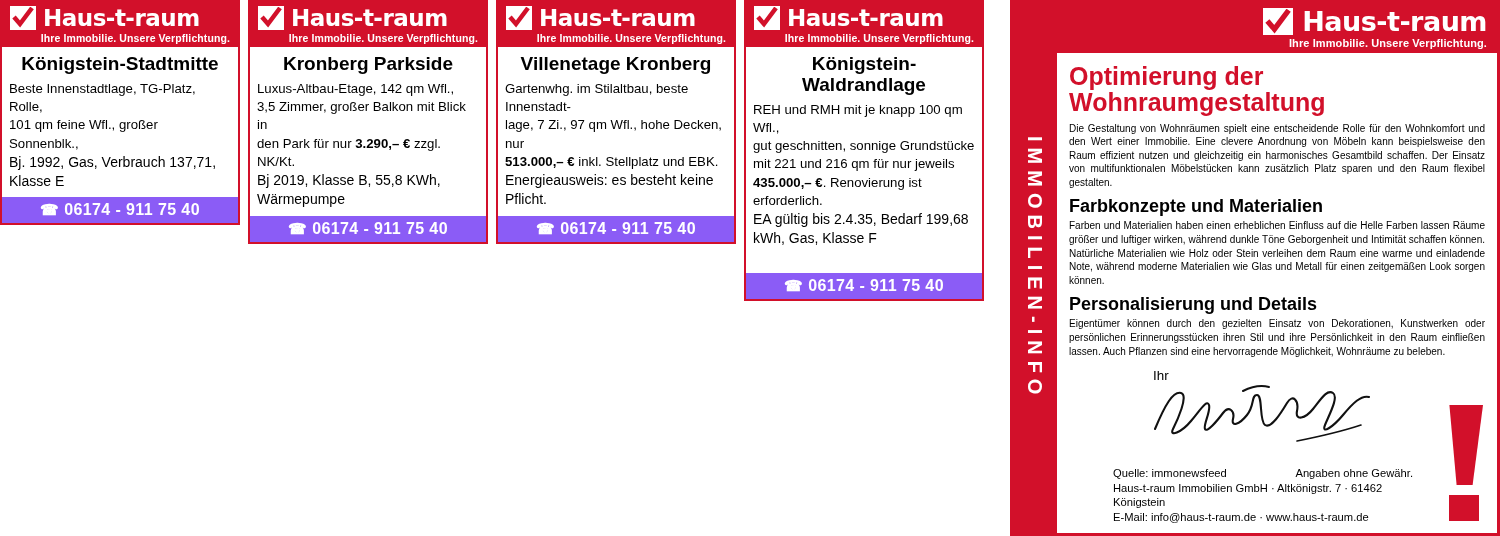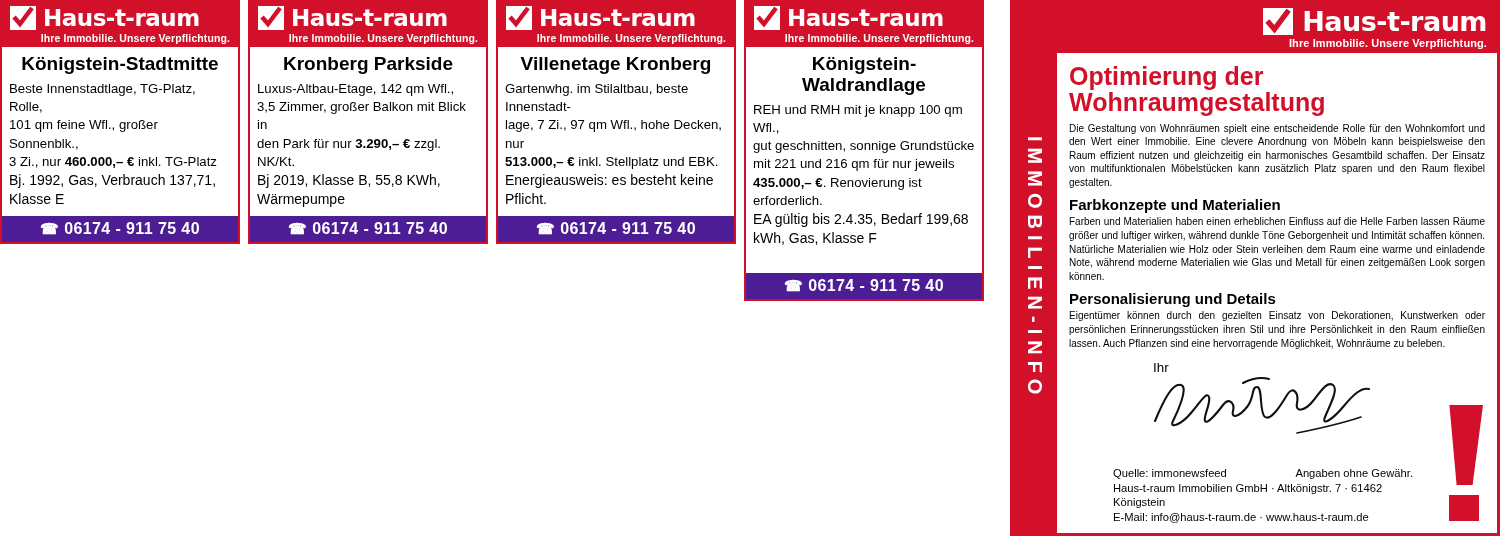--- a/index.html
+++ b/index.html
@@ -48,21 +48,21 @@
     text-align:center;font-size:19px;font-weight:bold;color:#000;
     padding:7px 4px 5px 4px;line-height:1.1;
   }
   .cardbody{
     font-size:13.2px;line-height:1.38;padding:0 7px 6px 7px;color:#000;
   }
   .cardbody .small{font-size:14px;}
   .price{font-weight:bold;}
   .phonebar{
     margin-top:auto;
-    background:#4c1d95;color:#fff;text-align:center;
+    background:#8b5cf6;color:#fff;text-align:center;
     font-size:16px;font-weight:bold;padding:4px 0 4px 0;letter-spacing:0.4px;
   }
   .phonebar .ico{font-size:15px;margin-right:5px;}
 
   
   .card4 .gapfill{height:18px;}
 
   
   .info{
     position:absolute;left:1010px;top:0;width:490px;height:536px;
@@ -87,21 +87,21 @@
   }
   .infobrand .brandrow{justify-content:flex-end;gap:9px;}
   .infobrand .brandname{font-size:27px;}
   .infobrand .brandsub{font-size:11px;}
   .infobody{padding:8px 12px 0 12px;}
   .infotitle{
     font-size:25px;font-weight:bold;color:#d2102a;line-height:1.05;
     margin:2px 0 6px 0;
   }
   .infop{font-size:10px;line-height:1.36;margin:0 0 7px 0;text-align:justify;}
-  .infoh{font-size:15px;font-weight:bold;margin:0 0 2px 0;}
+  .infoh{font-size:18px;font-weight:bold;margin:0 0 2px 0;}
   .signblock{margin-top:10px;padding-left:84px;font-size:13.4px;}
   .sigsvg{display:block;margin:-2px 0 0 -6px;}
   .footer{
     position:absolute;left:56px;bottom:8px;width:300px;
     font-size:11.2px;line-height:1.32;
   }
   .footerrow{display:flex;justify-content:space-between;}
   .excl{
     position:absolute;right:14px;bottom:12px;width:54px;height:120px;
   }
@@ -130,23 +130,20 @@
               </svg>
           </span>
           <span class="brandname">Haus-t-raum</span>
         </div>
         <div class="brandsub">Ihre Immobilie. Unsere Verpflichtung.</div>
       </div>
       <div class="cardtitle">Königstein-Stadtmitte</div>
       <div class="cardbody">
         <div>Beste Innenstadtlage, TG-Platz, Rolle,</div>
         <div>101 qm feine Wfl., großer Sonnenblk.,</div>
-        <div>
-          <span>3 Zi., nur </span><span class="price">460.000,– €</span><span> inkl. TG-Platz</span>
-        </div>
         <div class="small">Bj. 1992, Gas, Verbrauch 137,71, Klasse E</div>
       </div>
       <div class="phonebar">
         <span class="ico">☎</span><span>06174 - 911 75 40</span>
       </div>
     </div>
 
     <div class="card">
       <div class="brandbar">
         <div class="brandrow">

